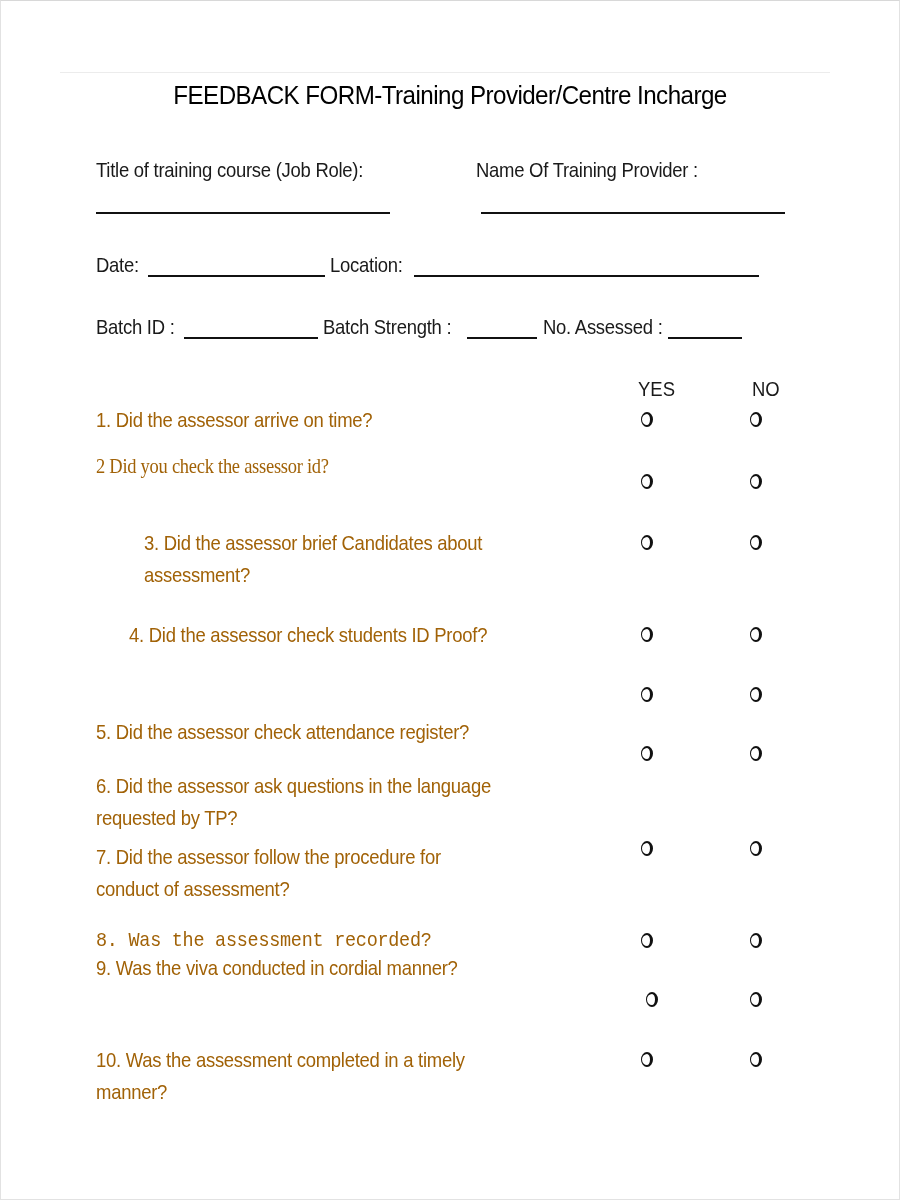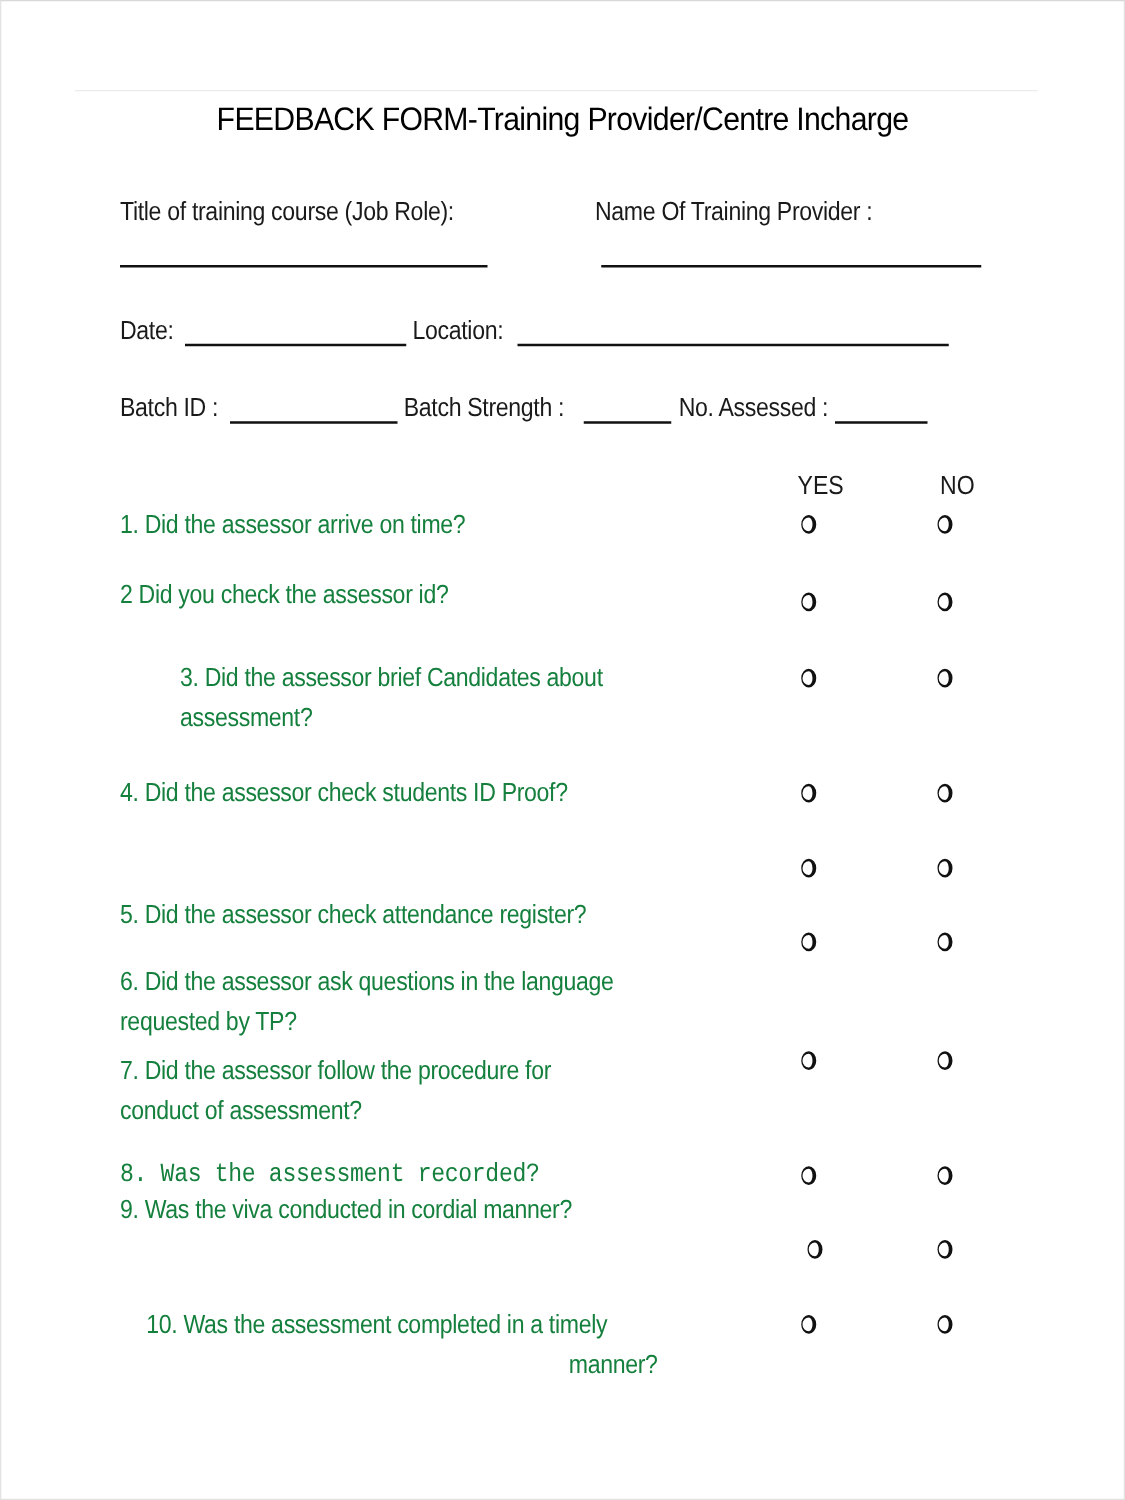--- a/index.html
+++ b/index.html
@@ -31,21 +31,21 @@
     }
     .blank {
       position: absolute; height: 2px; background: #111;
     }
     .colhead {
       position: absolute; font-size: 21px; color: #1a1a1a;
       transform: scaleX(0.88); transform-origin: left center;
     }
     .q {
       position: absolute; left: 96px; width: 440px;
-      font-size: 21px; line-height: 32px; color: #15803d;
+      font-size: 21px; line-height: 32px; color: #a16207;
       letter-spacing: -0.3px;
     }
     .q span { display: inline-block; transform: scaleX(0.88); transform-origin: left center; white-space: nowrap; }
     .radio {
       position: absolute; width: 12px; height: 15px;
       border: 2px solid #111; border-left-width: 1.5px; border-right-width: 3px;
       border-radius: 50%; box-sizing: border-box; cursor: pointer;
     }
   </style>
 </head>
@@ -79,34 +79,34 @@
 
 <div class="colhead" style="left:638px; top:377px;">YES</div>
 <div class="colhead" style="left:752px; top:377px;">NO</div>
 
 <div class="q" style="top:404px;">
   <span>1. Did the assessor arrive on time?</span>
 </div>
 <div class="radio" style="left:641px; top:412px;"></div>
 <div class="radio" style="left:750px; top:412px;"></div>
 
-<div class="q" style="top:460px;">
+<div class="q" style="top:450px;font-family:Liberation Serif, serif;">
   <span>2 Did you check the assessor id?</span>
 </div>
 <div class="radio" style="left:641px; top:474px;"></div>
 <div class="radio" style="left:750px; top:474px;"></div>
 
 <div class="q" style="top:527px;margin-left:48px;">
   <span>3. Did the assessor brief Candidates about</span><br>
   <span>assessment?</span>
 </div>
 <div class="radio" style="left:641px; top:535px;"></div>
 <div class="radio" style="left:750px; top:535px;"></div>
 
-<div class="q" style="top:619px;">
+<div class="q" style="top:619px;text-align:right;">
   <span>4. Did the assessor check students ID Proof?</span>
 </div>
 <div class="radio" style="left:641px; top:627px;"></div>
 <div class="radio" style="left:750px; top:627px;"></div>
 
 <div class="q" style="top:716px;">
   <span>5. Did the assessor check attendance register?</span>
 </div>
 <div class="radio" style="left:641px; top:687px;"></div>
 <div class="radio" style="left:750px; top:687px;"></div>
@@ -130,18 +130,18 @@
 </div>
 <div class="radio" style="left:641px; top:933px;"></div>
 <div class="radio" style="left:750px; top:933px;"></div>
 
 <div class="q" style="top:952px;">
   <span>9. Was the viva conducted in cordial manner?</span>
 </div>
 <div class="radio" style="left:646px; top:992px;"></div>
 <div class="radio" style="left:750px; top:992px;"></div>
 
-<div class="q" style="top:1044px;text-align:right;">
+<div class="q" style="top:1044px;">
   <span>10. Was the assessment completed in a timely</span><br>
   <span>manner?</span>
 </div>
 <div class="radio" style="left:641px; top:1052px;"></div>
 <div class="radio" style="left:750px; top:1052px;"></div>
 
 </body></html>

